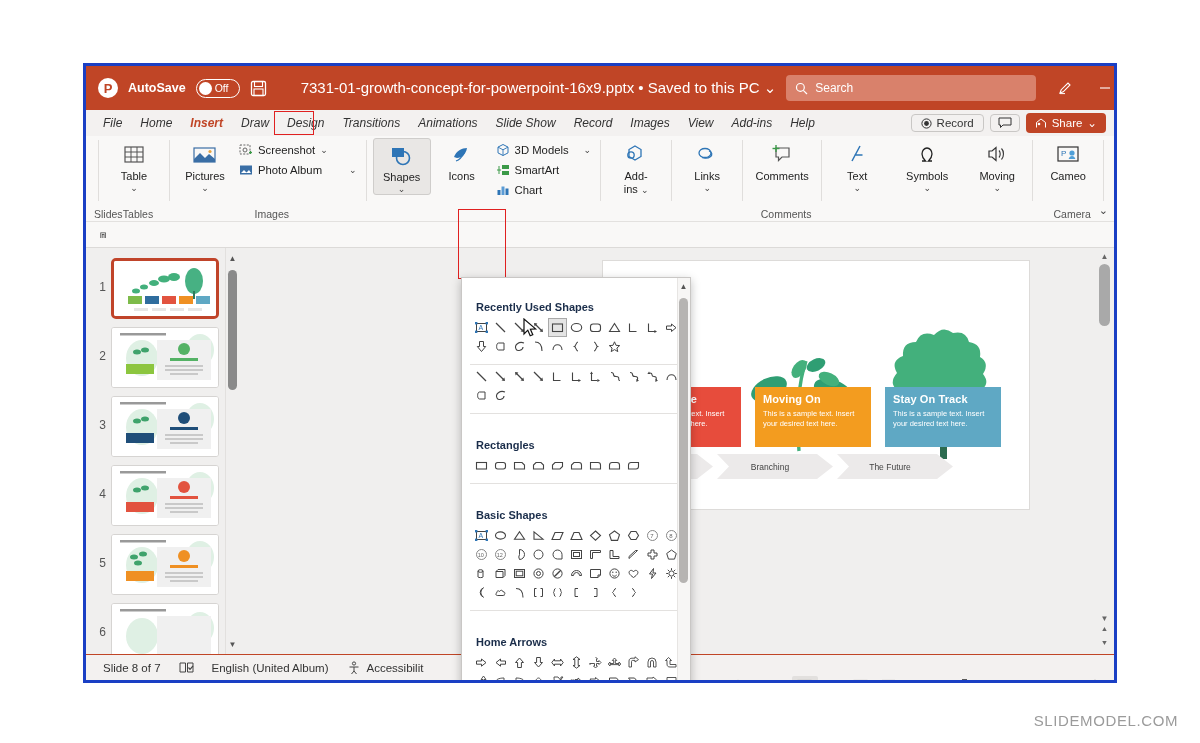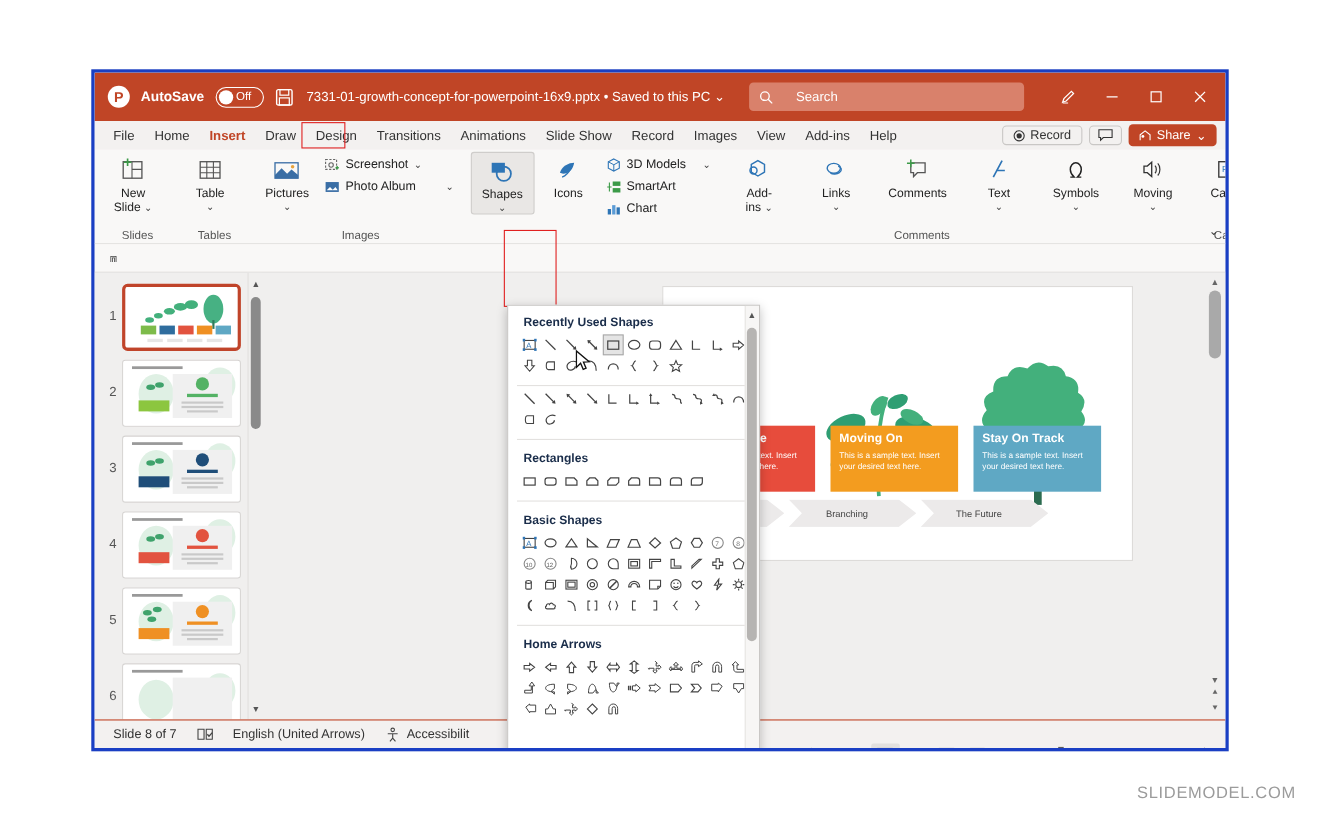--- a/index.html
+++ b/index.html
@@ -35,39 +35,39 @@
   }
   .autosave-label { font-size:12.5px; white-space:nowrap;font-weight:bold; }
   .toggle {
     width:44px; height:19px; border-radius:10px;
     border:1.5px solid #ffffff; background:transparent;
     display:flex; align-items:center; padding:0 2px; gap:3px; flex:0 0 auto;
   }
   .toggle .knob { width:13px;height:13px;border-radius:50%;background:#fff; }
   .toggle .tl { font-size:10.5px; color:#fff; }
   .save-icon { width:17px;height:17px; flex:0 0 auto;}
-  .doc-title { font-size:12px; white-space:nowrap; margin-left:2px;}
+  .doc-title { font-size:15px; white-space:nowrap; margin-left:24px;}
   .search-wrap { flex:1 1 auto; display:flex; justify-content:center; }
   .searchbox {
     width:250px; height:26px; background:#d9816b; border-radius:4px;
-    display:flex; align-items:center; gap:21px; padding:0 9px;
+    display:flex; align-items:center; gap:7px; padding:0 9px;
   }
   .searchbox .ph { font-size:12px; color:#ffffff; }
   .title-right { display:flex; align-items:center; gap:2px; flex:0 0 auto; }
   .tb-btn {
     width:38px; height:32px; display:flex; align-items:center; justify-content:center;
   }
 
   
   .ribbon-tabs {
     position:absolute; left:0; top:44px; width:100%; height:26px;
     background:#f3f1f0; display:flex; align-items:center; padding-left:8px;
     font-size:12px; color:#333;
   }
-  .rtab { padding:3px 9px; white-space:nowrap; position:relative; }
+  .rtab { padding:3px 9px; white-space:nowrap; position:relative;font-style:italic; }
   .rtab.active {
     color:#c04526; font-weight:600;
   }
   .rtab-hl {
     position:absolute; left:188px; top:45px; width:40px; height:24px;
     border:1.8px solid #e02020; pointer-events:none;
   }
   .tabs-right { margin-left:auto; display:flex; align-items:center; gap:6px; padding-right:8px; }
   .rec-btn {
     display:flex; align-items:center; gap:5px; border:1px solid #c9c7c5;
@@ -181,21 +181,21 @@
 
   
   .shapes-dd {
     position:absolute; left:375px; top:211px; width:230px; height:478px;
     background:#fff; border:1px solid #c9c7c5;
     box-shadow:0 3px 9px rgba(0,0,0,.25);
     z-index:60; overflow:hidden;
     font-family:"Liberation Sans", sans-serif;
   }
   .dd-head {
-    font-size:11px; font-weight:bold; color:#1a2d4a; padding:9px 0 5px 14px;
+    font-size:11px; font-weight:bold; color:#1a2d4a; padding:23px 0 5px 14px;
   }
   .dd-grid { display:flex; flex-wrap:wrap; padding:0 6px 6px 10px; }
   .dd-cell {
     width:19px; height:19px; display:flex; align-items:center; justify-content:center;
     color:#3c3c3c;
   }
   .dd-cell.sel { background:#e4e4e4; border:1px solid #a9a9a9; }
   .dd-sep { height:1px; background:#e3e1df; margin:2px 8px; }
   .dd-scroll { position:absolute; right:0; top:0; width:13px; bottom:0; background:#f7f6f5;
                border-left:1px solid #e7e5e3; }
@@ -301,35 +301,20 @@
           <span>Share</span>
           <span>⌄</span>
         </div>
       </div>
     </div>
     <div class="rtab-hl"></div>
 
     <div class="ribbon">
 
       <div class="rgroup">
-        <div class="gbody">
-          <div class="big-btn">
-            <div class="ic">
-              <svg width="26" height="24" viewBox="0 0 26 24">
-                  <rect x="4" y="4" width="17" height="15" fill="none" stroke="#555" stroke-width="1.2"></rect>
-                  <line x1="12" y1="4" x2="12" y2="19" stroke="#555" stroke-width="1"></line>
-                  <line x1="12" y1="11" x2="21" y2="11" stroke="#555" stroke-width="1"></line>
-                  <line x1="8" y1="1" x2="8" y2="8" stroke="#3c9a48" stroke-width="1.5"></line>
-                  <line x1="4.5" y1="4.5" x2="11.5" y2="4.5" stroke="#3c9a48" stroke-width="1.5"></line>
-                </svg>
-            </div>
-            <div>New</div>
-            <div><span>Slide</span> <span class="chev">⌄</span></div>
-          </div>
-        </div>
         <div class="glabel">Slides</div>
       </div>
       <div class="rsep"></div>
 
       <div class="rgroup">
         <div class="gbody">
           <div class="big-btn">
             <div class="ic">
               <svg width="26" height="24" viewBox="0 0 26 24">
                   <rect x="4" y="4" width="18" height="15" fill="none" stroke="#555" stroke-width="1.2"></rect>
@@ -790,21 +775,21 @@
     </div>
 
     <div class="statusbar">
       <div class="sb-item">Slide 8 of 7</div>
       <div class="sb-item">
         <svg width="15" height="13" viewBox="0 0 15 13">
             <path d="M1 2h5.5v9H1zM8.5 2H14v9H8.5z" fill="none" stroke="#444" stroke-width="1"></path>
             <path d="M9.5 6.5l1.5 1.8 3-3.3" fill="none" stroke="#444" stroke-width="1.2"></path>
           </svg>
       </div>
-      <div class="sb-item">English (United Arrows)</div>
+      <div class="sb-item">English (United Album)</div>
       <div class="sb-item">
         <svg width="15" height="14" viewBox="0 0 15 14">
             <circle cx="7" cy="2.5" r="1.6" fill="none" stroke="#444" stroke-width="1"></circle>
             <path d="M2.5 6h9M7 6v4M7 10l-2.5 3M7 10l2.5 3" fill="none" stroke="#444" stroke-width="1"></path>
           </svg>
         <span>Accessibilit</span>
       </div>
       <div class="sb-right">
         <div class="sb-item">
           <svg width="14" height="13" viewBox="0 0 14 13">

